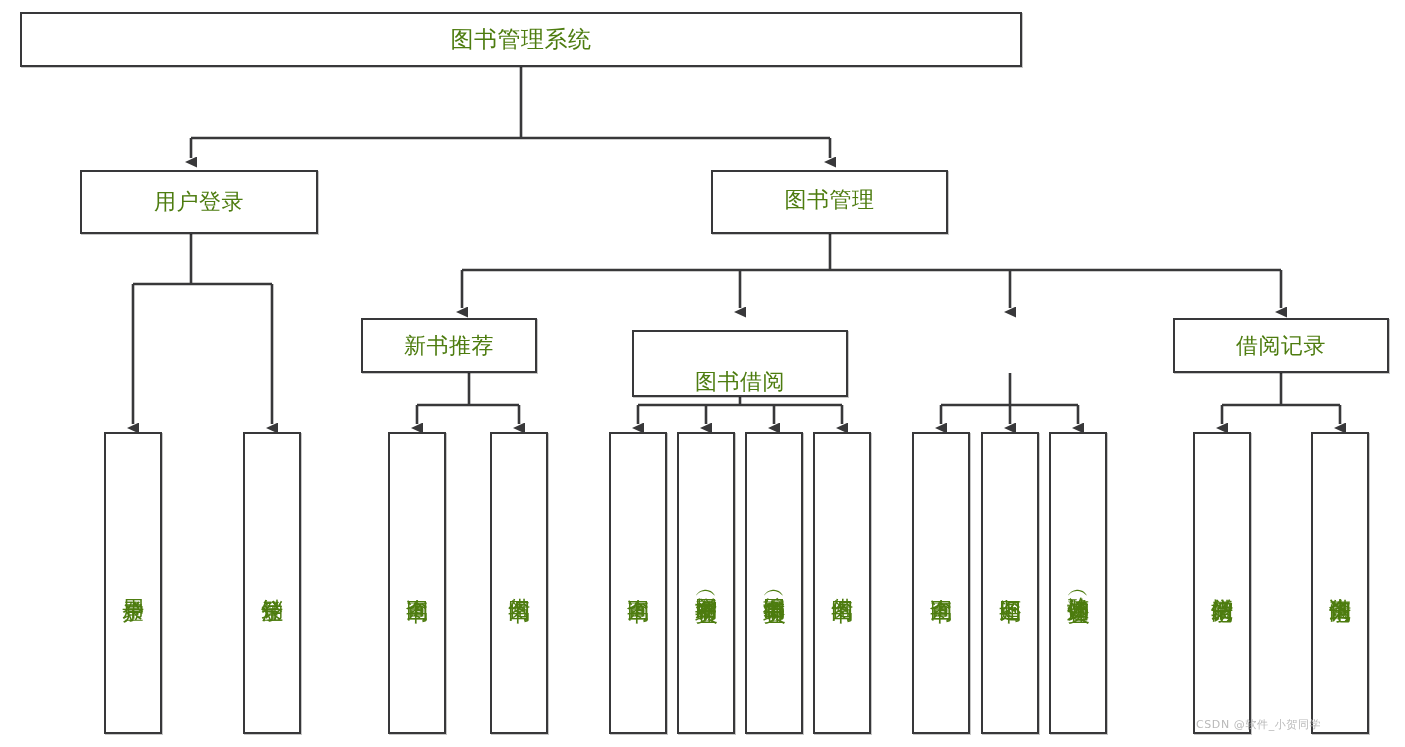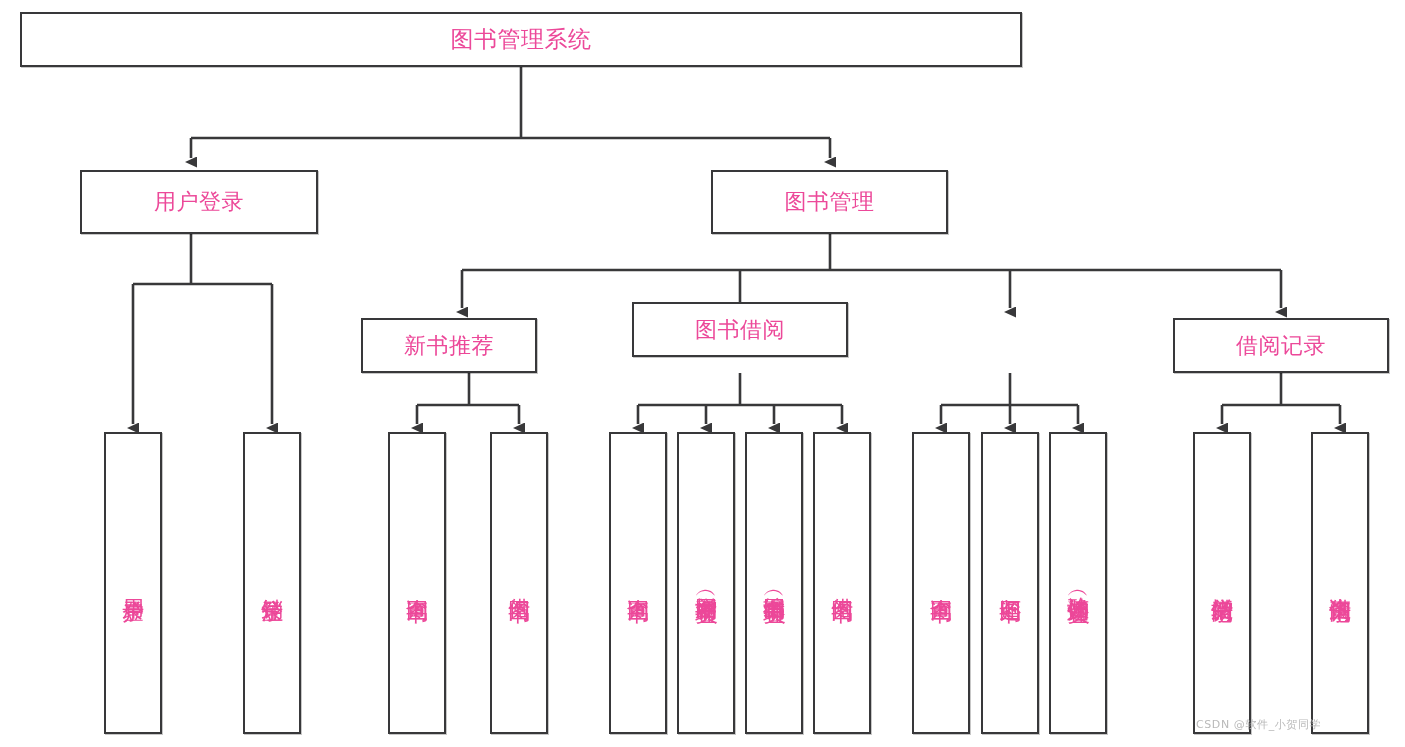--- a/index.html
+++ b/index.html
@@ -32,21 +32,21 @@
     position: absolute;
     box-sizing: border-box;
     background: #ffffff;
     border: 2px solid #38383a;
     display: flex;
     align-items: center;
     justify-content: center;
     box-shadow: 1px 1px 0 rgba(0,0,0,0.22);
   }
   .node .node-label {
-    color: #ec4899;
+    color: #4d7c0f;
     text-align: center;
     line-height: 1.18;
     letter-spacing: 0.5px;
   }
   .node.horizontal .node-label {
     font-size: 22px;
   }
   .node.root .node-label {
     font-size: 23px;
   }
@@ -129,28 +129,28 @@
     </g>
   </svg>
 
   <div class="node root horizontal" style="left:20px; top:12px; width:1002px; height:55px;">
     <span class="node-label">图书管理系统</span>
   </div>
 
   <div class="node horizontal" style="left:80px; top:170px; width:238px; height:64px;">
     <span class="node-label">用户登录</span>
   </div>
-  <div class="node horizontal" style="left:711px; top:170px; width:237px; height:64px;">
+  <div class="node horizontal" style="left:711px; top:170px; width:237px; height:64px;font-family:Liberation Mono, monospace;">
     <span class="node-label">图书管理</span>
   </div>
 
   <div class="node horizontal" style="left:361px; top:318px; width:176px; height:55px;">
     <span class="node-label">新书推荐</span>
   </div>
-  <div class="node horizontal" style="left:632px; top:302px; width:216px; height:55px;">
+  <div class="node horizontal" style="left:632px; top:330px; width:216px; height:67px;align-items:flex-end;">
     <span class="node-label">图书借阅</span>
   </div>
   <div class="node horizontal" style="left:1173px; top:318px; width:216px; height:55px;">
     <span class="node-label">借阅记录</span>
   </div>
 
   <div class="node vertical" style="left:104px; top:432px; width:58px; height:302px;">
     <span class="node-label">用户登录</span>
   </div>
   <div class="node vertical" style="left:243px; top:432px; width:58px; height:302px;">

